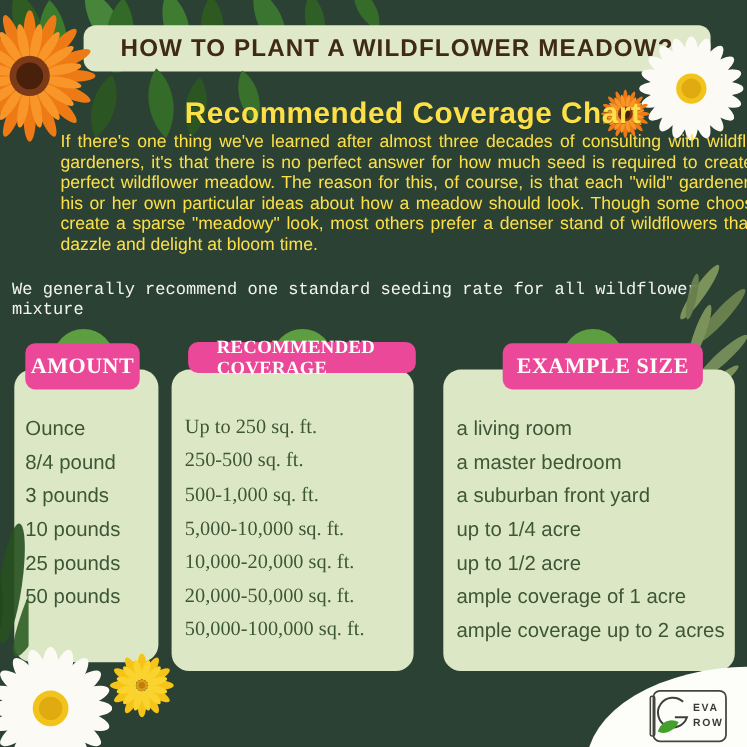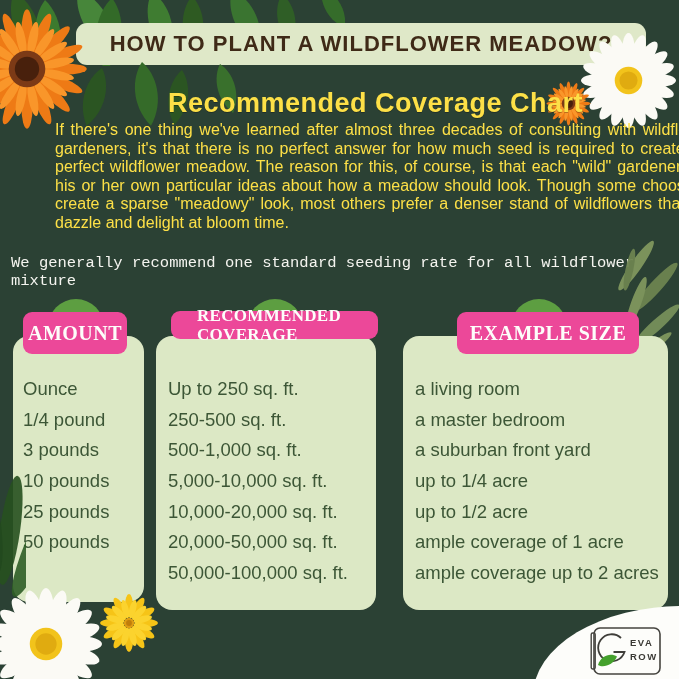--- a/index.html
+++ b/index.html
@@ -21,21 +21,21 @@
              color:#fde047;text-align:justify;margin-left:44px;}
   .note{left:11px;top:254px;width:640px;font-size:15.5px;color:#f4f4ef;font-family:Liberation Mono, monospace;}
 
   
   .dome{width:56px;height:56px;border-radius:50%;background:#5d9e41;}
   #dome-1{left:48px;top:299px;} #dome-2{left:247px;top:299px;} #dome-3{left:511px;top:299px;}
 
   .panel{background:#dce8c5;border-radius:16px;box-sizing:border-box;
          padding-top:38px;}
   #panel-1{left:13px;top:336px;width:131px;height:266px;padding-left:10px;}
-  #panel-2{left:156px;top:336px;width:220px;height:274px;padding-left:12px;}
+  #panel-2{left:156px;top:336px;width:220px;height:274px;padding-left:12px;font-family:Liberation Serif, serif;}
   #panel-3{left:403px;top:336px;width:265px;height:274px;padding-left:12px;}
   .row{height:30.6px;display:flex;align-items:center;font-size:18.5px;
        color:#3c5636;white-space:nowrap;}
 
   .badge{background:#ec4899;border-radius:9px;display:flex;align-items:center;
          justify-content:center;text-align:left;color:#fdfdfa;font-weight:700;
          box-sizing:border-box;font-family:Liberation Serif, serif;}
   #badge-1{left:23px;top:312px;width:104px;height:42px;font-size:20px;letter-spacing:.5px;}
   #badge-2{left:171px;top:311px;width:207px;height:28px;font-size:17px;line-height:19px;
            padding:0 26px;letter-spacing:.3px;}
@@ -186,21 +186,21 @@
     <use href="#leafLong" fill="#6d8450" transform="translate(40,36) rotate(192) scale(0.85)"></use>
     <use href="#leafLong" fill="#80975e" transform="translate(78,120) rotate(232) scale(0.9)"></use>
   </svg>
 
   <div class="abs dome" id="dome-1"></div>
   <div class="abs dome" id="dome-2"></div>
   <div class="abs dome" id="dome-3"></div>
 
   <div class="abs panel" id="panel-1">
     <div class="row">Ounce</div>
-    <div class="row">1/4 pound</div>
+    <div class="row">8/4 pound</div>
     <div class="row">3 pounds</div>
     <div class="row">10 pounds</div>
     <div class="row">25 pounds</div>
     <div class="row">50 pounds</div>
   </div>
   <div class="abs panel" id="panel-2">
     <div class="row">Up to 250 sq. ft.</div>
     <div class="row">250-500 sq. ft.</div>
     <div class="row">500-1,000 sq. ft.</div>
     <div class="row">5,000-10,000 sq. ft.</div>

